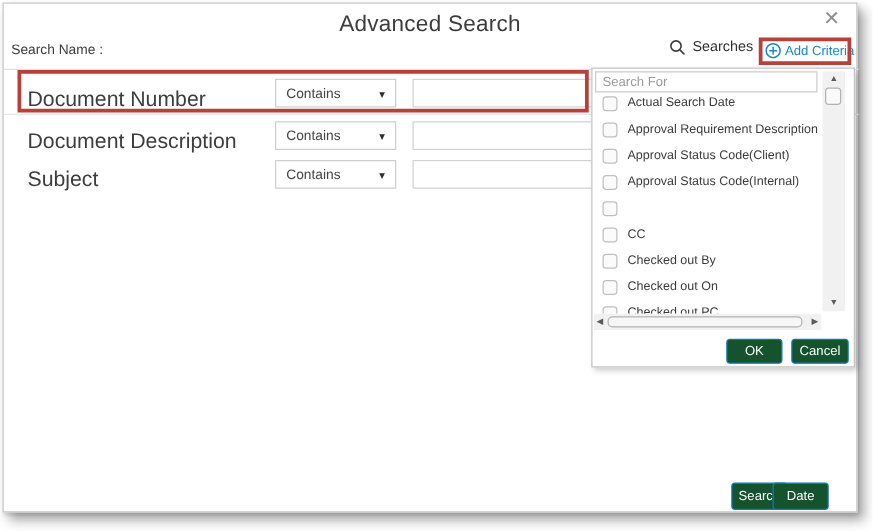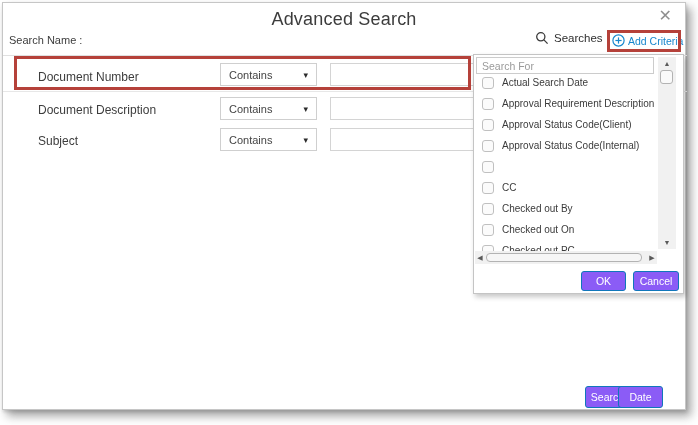--- a/index.html
+++ b/index.html
@@ -51,21 +51,21 @@
     position: absolute; left: 609px; top: 31px;
     display: flex; align-items: center; gap: 3px;
     font-size: 10.5px; color: #1787cd; cursor: pointer; white-space: nowrap;
   }
 
   .hline { position: absolute; left: 0; width: 684px; height: 1px; background: #e0e0e0; z-index: 1; }
   .hline-1 { top: 52px; }
   .hline-2 { top: 88px; background: #e7e7e7; }
 
   
-  .crow-label { position: absolute; left: 35px; font-size: 12px; color: #3d3d3d; z-index: 2; }
+  .crow-label { position: absolute; left: 19px; font-size: 17px; color: #3d3d3d; z-index: 2; }
   .op-select {
     position: absolute; left: 217px; width: 97px; height: 23px;
     border: 1px solid #cfcfcf; background: #fff;
     font-size: 11px; color: #444;
     display: flex; align-items: center;
     padding: 0 8px; cursor: pointer; z-index: 2; justify-content: flex-end;
   }
   .op-caret { margin-left: auto; font-size: 9px; color: #2b2b2b; }
   .val-input {
     position: absolute; left: 327px; width: 312px; height: 23px;
@@ -123,21 +123,21 @@
     font-size: 7px; color: #5a5a5a; text-align: center; line-height: 13px; cursor: pointer; }
   .hscroll .arr-l { left: 0; }
   .hscroll .arr-r { right: 0; }
   .hthumb {
     position: absolute; left: 11px; top: 2px; width: 156px; height: 9px;
     background: #f6f6f6; border: 1px solid #b3b3b3; border-radius: 4px; cursor: grab;
   }
 
   .btn {
     position: absolute; height: 20px;
-    background: #8b5cf6; color: #fff;
+    background: #14532d; color: #fff;
     border: 1px solid #1077ba; border-radius: 3px;
     font-size: 10.5px; text-align: center;
     display: flex; align-items: center; justify-content: center;
     cursor: pointer;
   }
   .btn-ok     { left: 107px; top: 216px; width: 45px; }
   .btn-cancel { left: 159px; top: 216px; width: 46px; }
 
   .btn-search { left: 582px; top: 383px; width: 45px; height: 22px; }
   .btn-clear  { left: 615px; top: 383px; width: 45px; height: 22px; }

